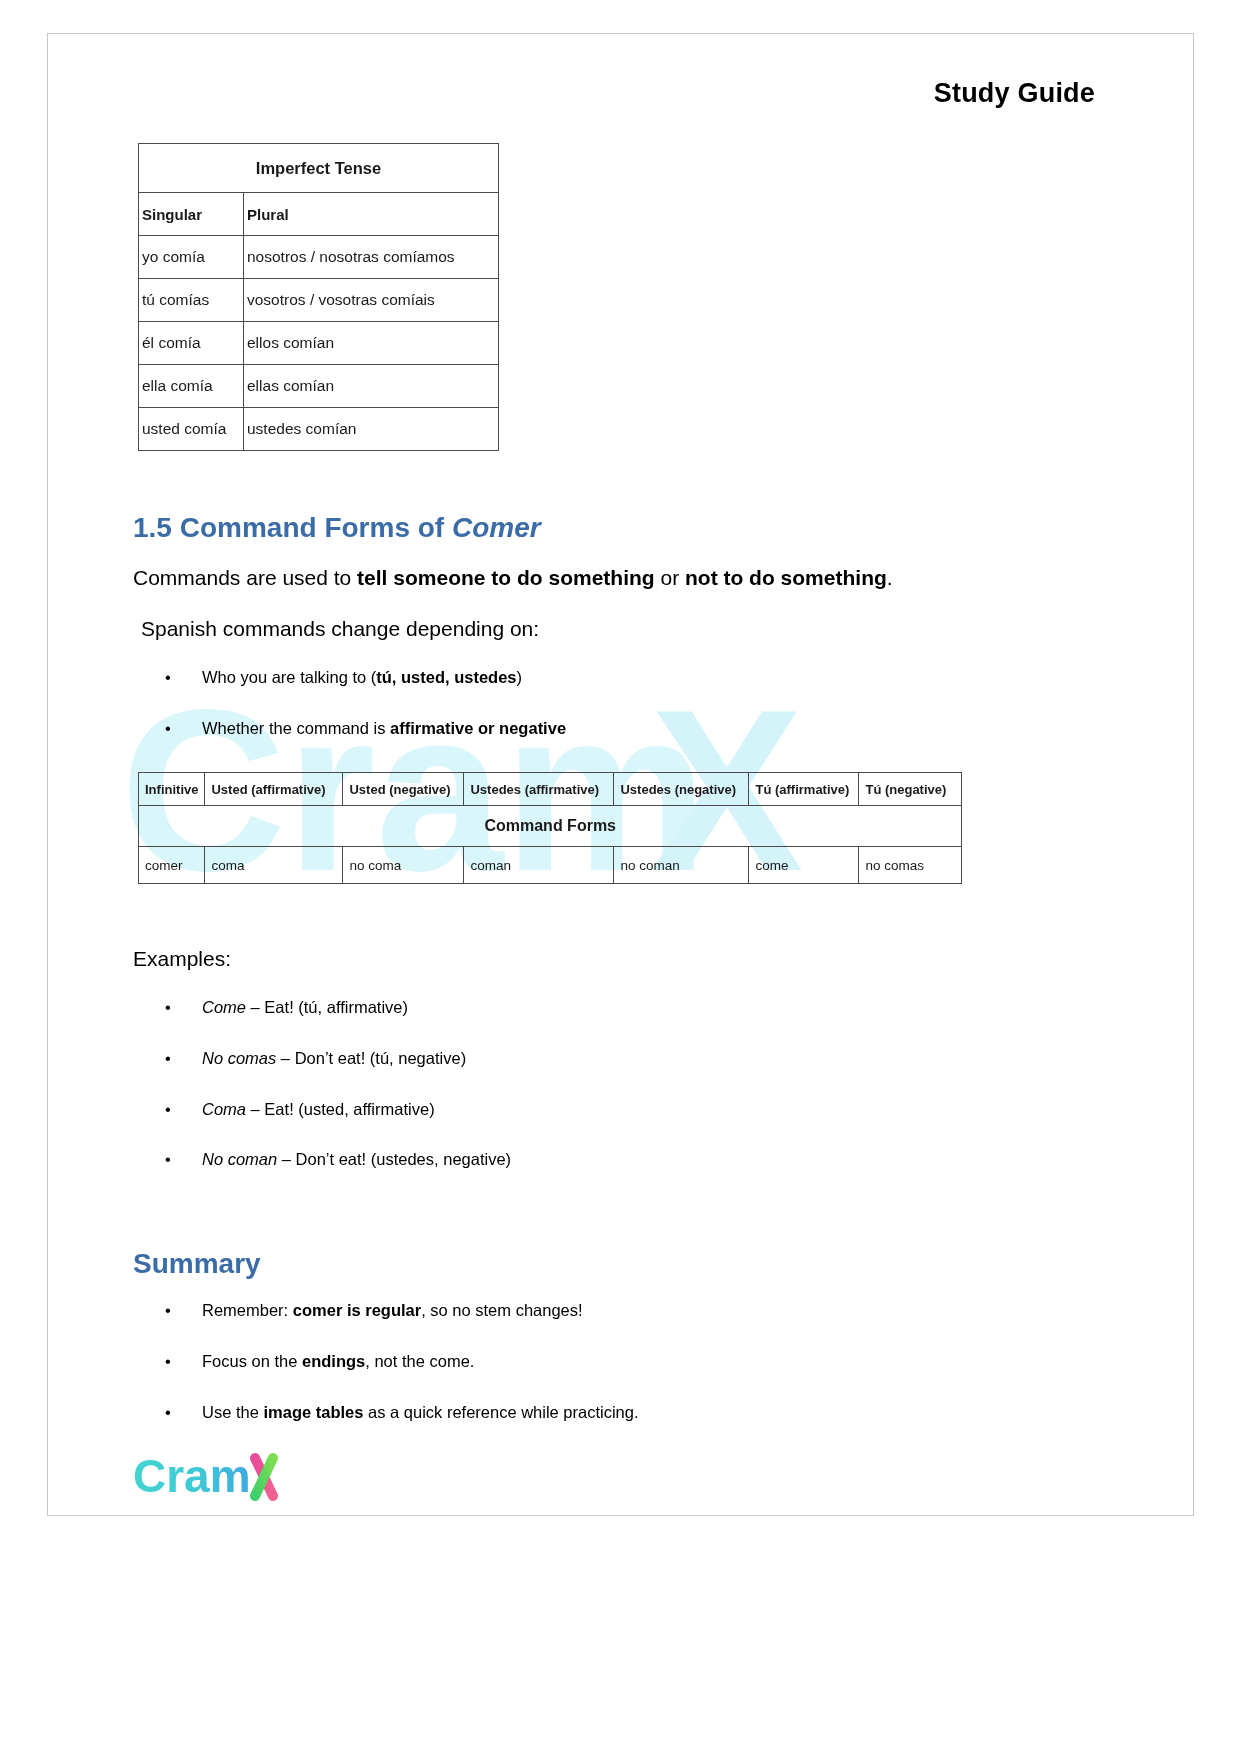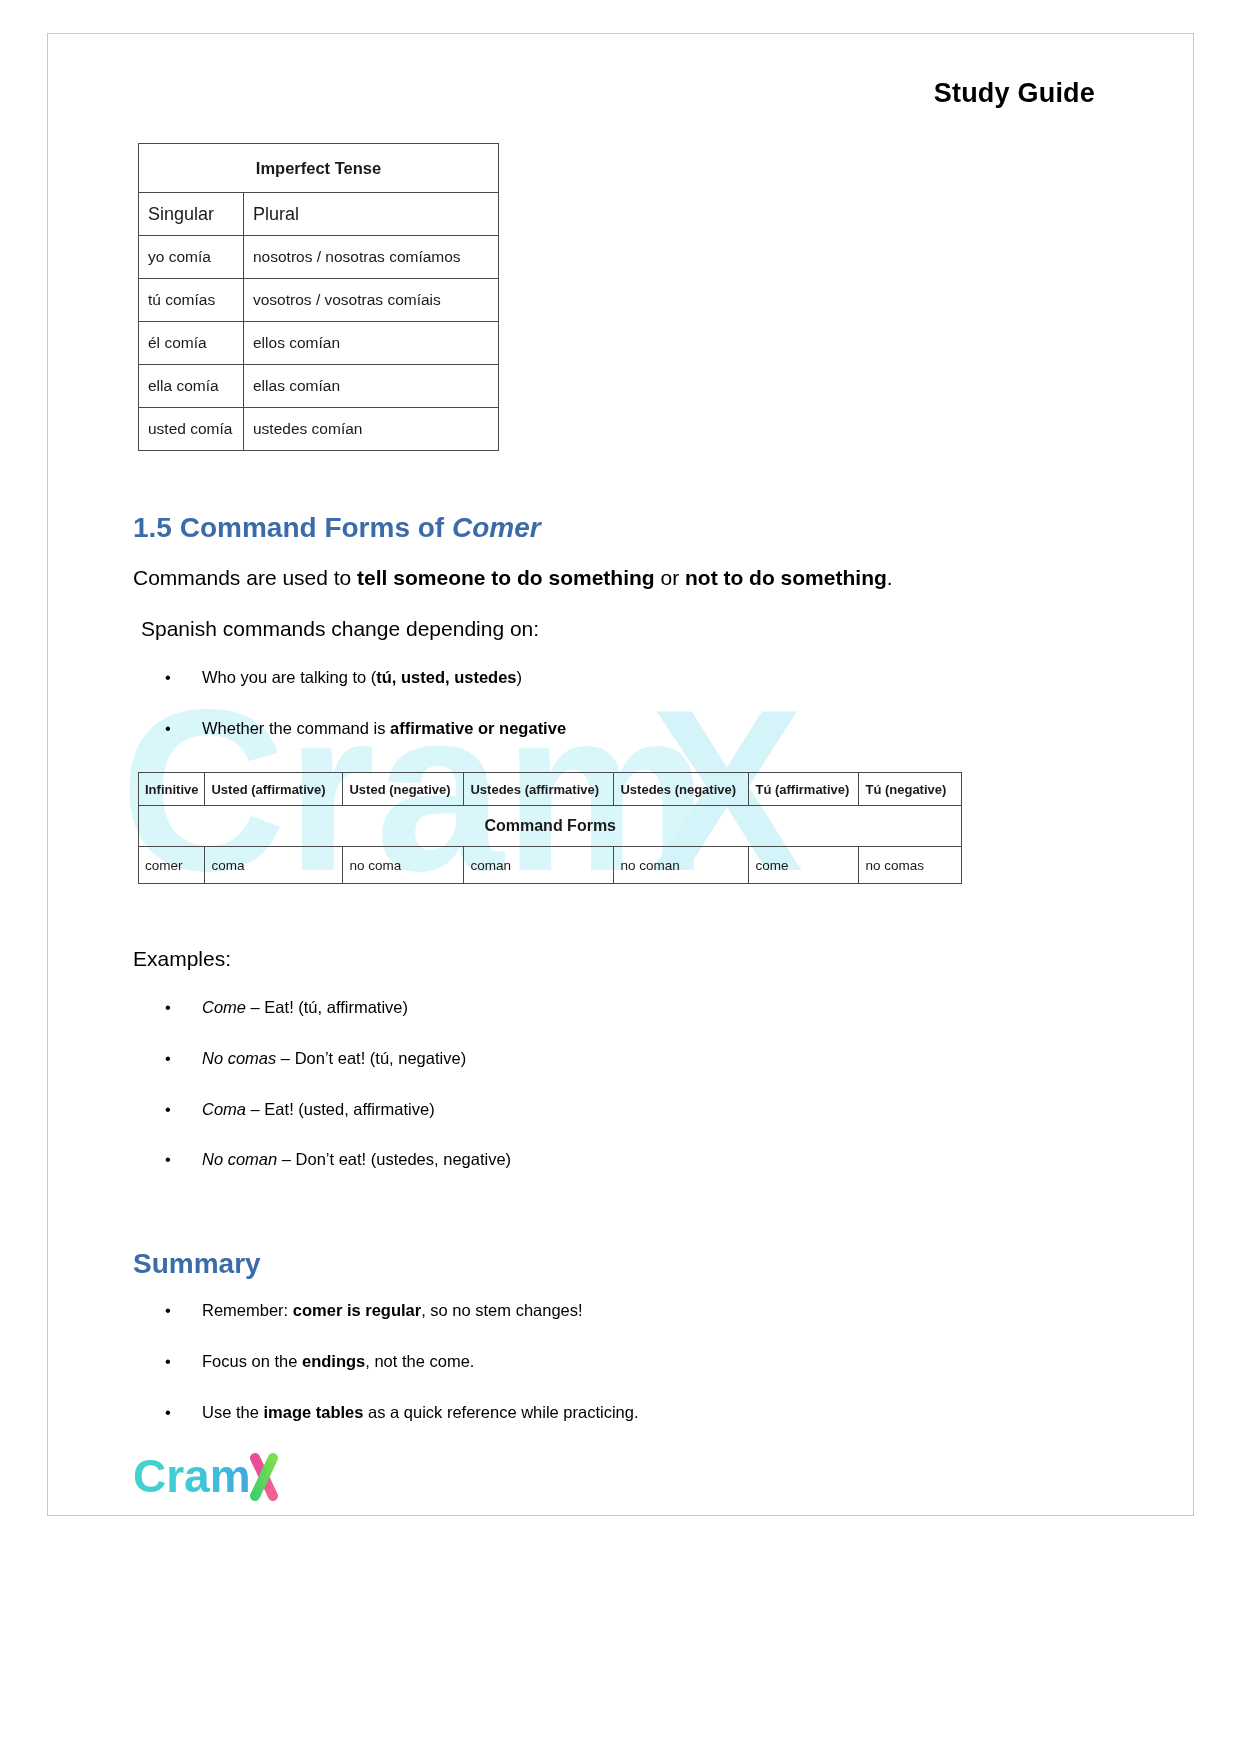--- a/index.html
+++ b/index.html
@@ -65,37 +65,37 @@
     position: absolute;
     left: 138px;
     top: 143px;
     border-collapse: collapse;
     font-size: 15.5px;
     color: #1a1a1a;
     table-layout: fixed;
   }
   .imperfect-table td {
     border: 1px solid #4a4a4a;
-    padding: 8px 9px;
+    padding: 8px 3px;
     vertical-align: middle;
     height: 26px;
     font-family: "Liberation Sans", sans-serif;
     margin-left: 31px;
   }
   .imperfect-table .col-sing { width: 105px; }
   .imperfect-table .col-plur { width: 255px; }
   .imperfect-table .tbl-title {
     text-align: center;
     font-weight: bold;
     font-size: 16.5px;
     height: 32px;
   }
   .imperfect-table .tbl-sub {
-    font-weight: normal;
-    font-size: 18px;
+    font-weight: bold;
+    font-size: 15px;
   }
   .imperfect-table b { font-weight: normal; }
 
   
   .section-head {
     position: absolute;
     left: 133px;
     font-size: 28px;
     font-weight: bold;
     color: #3b6ca8;

